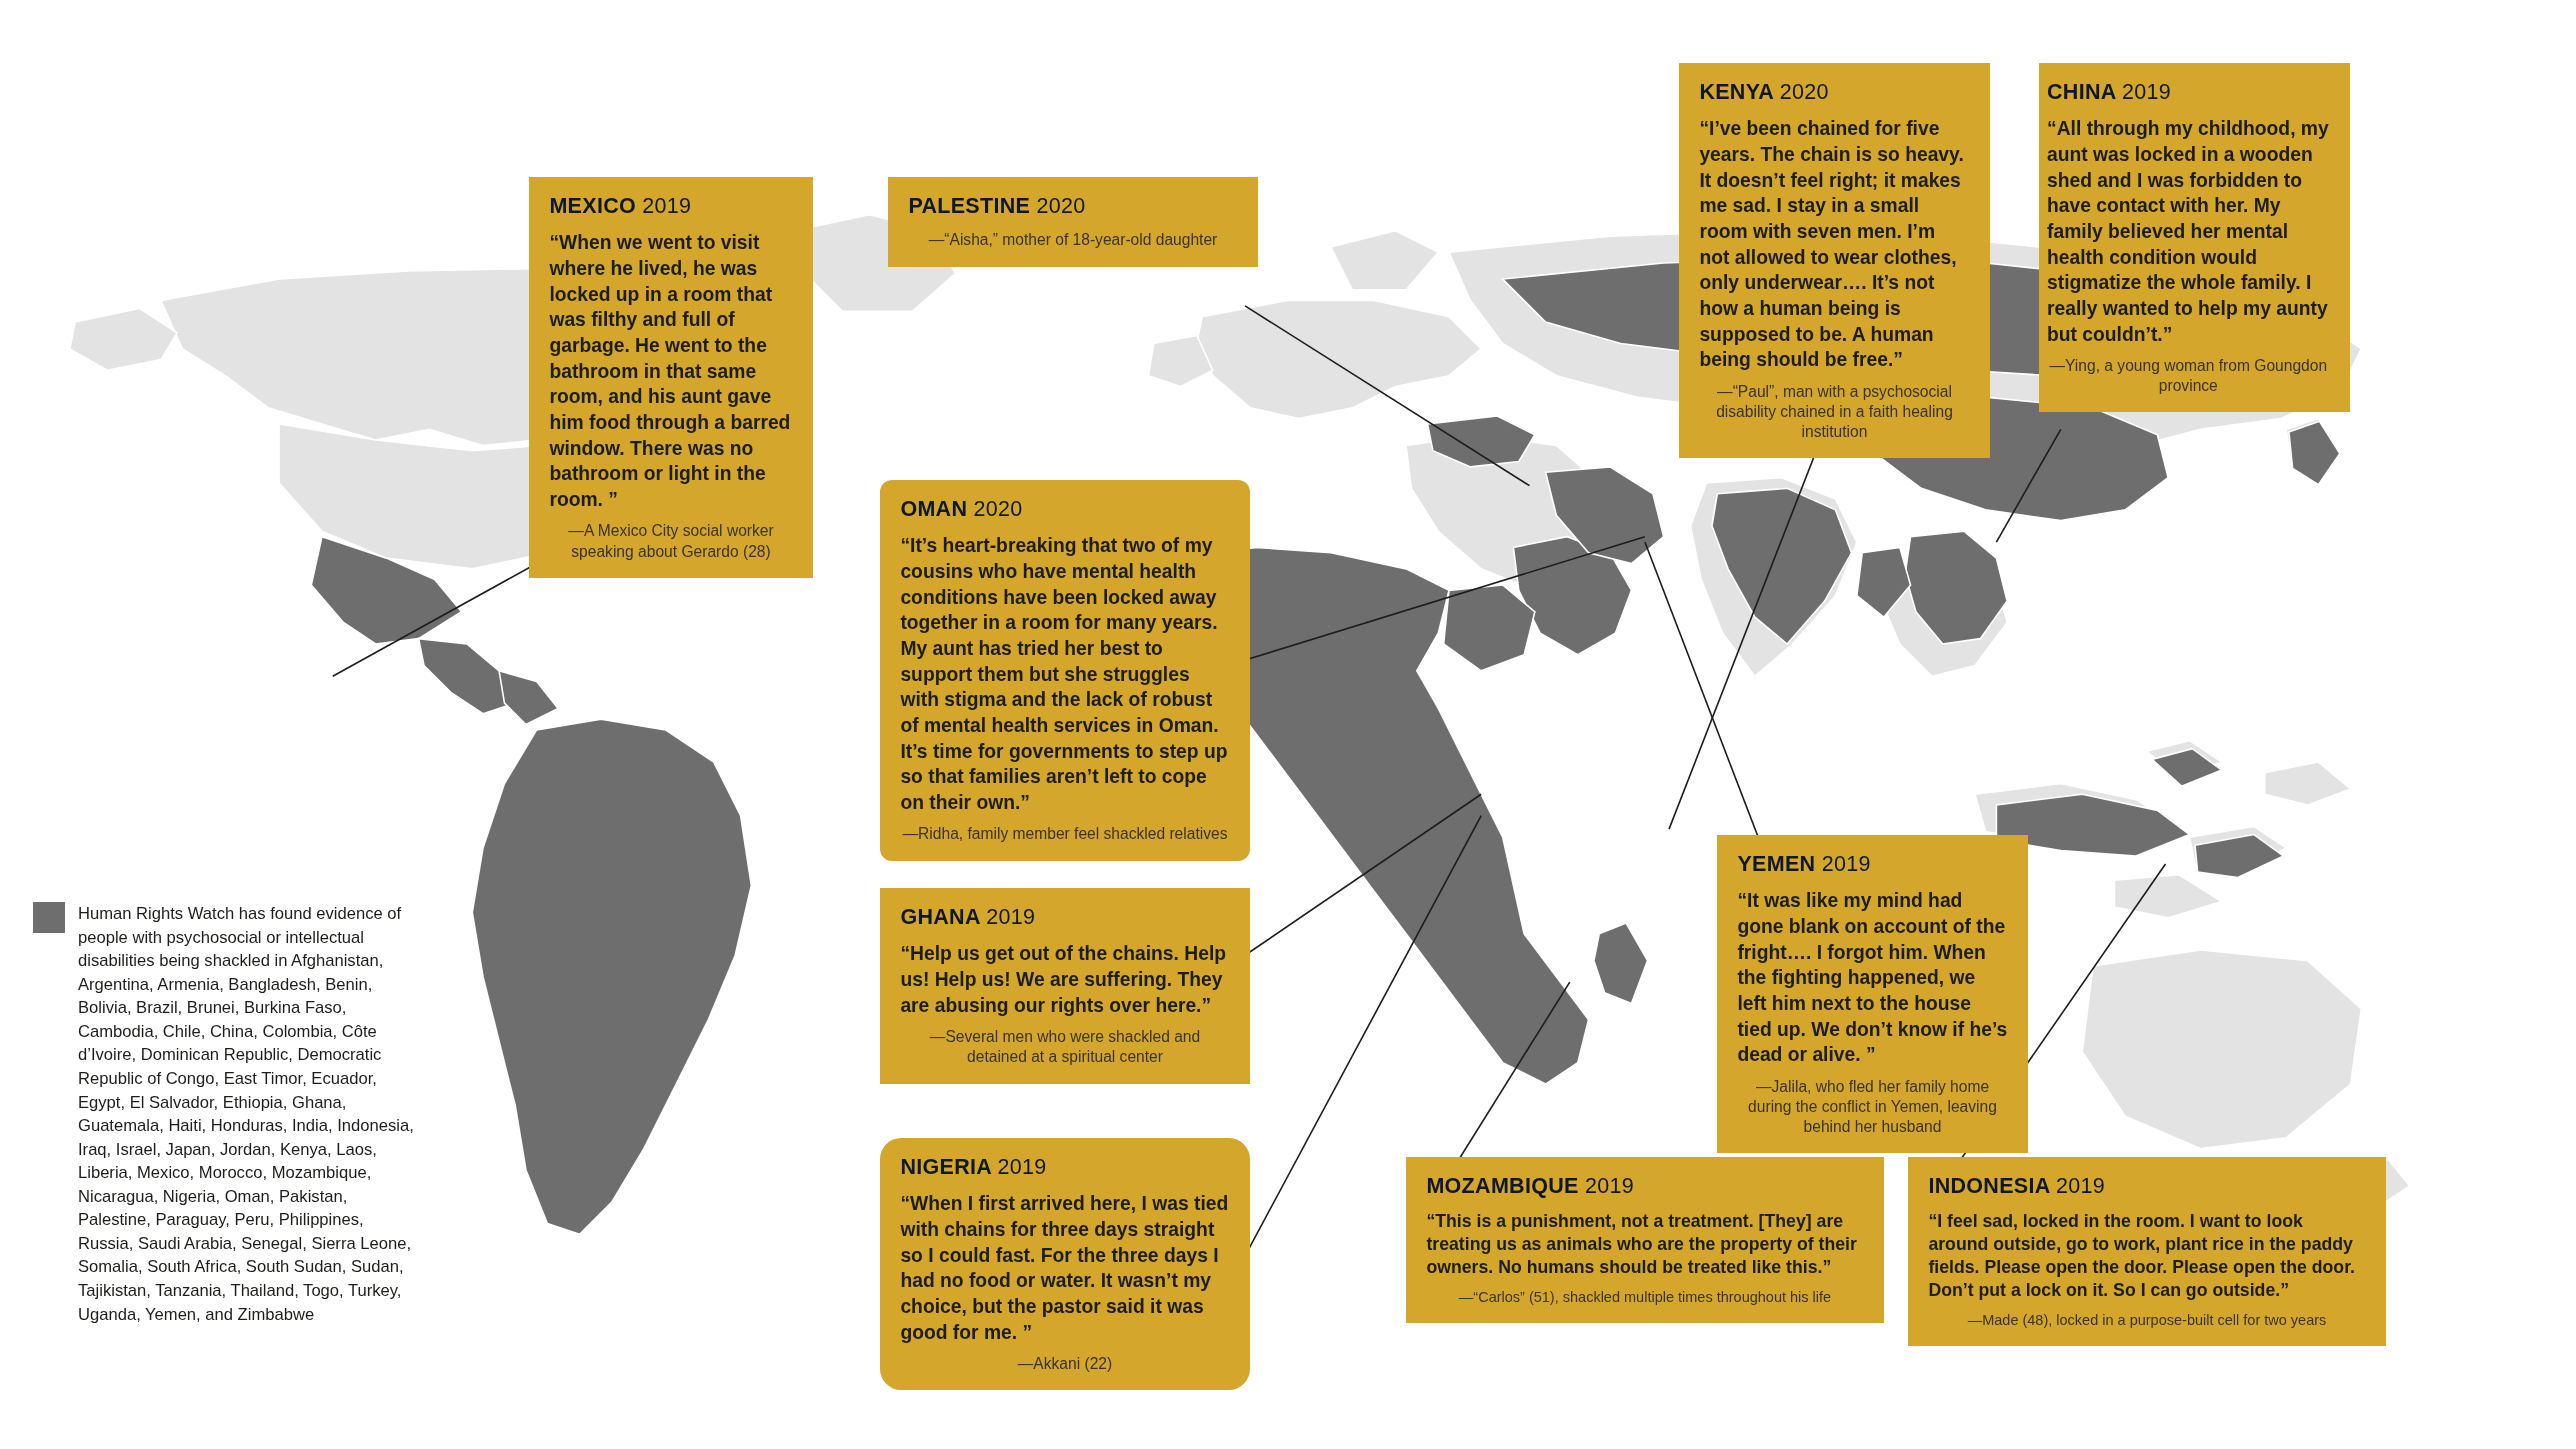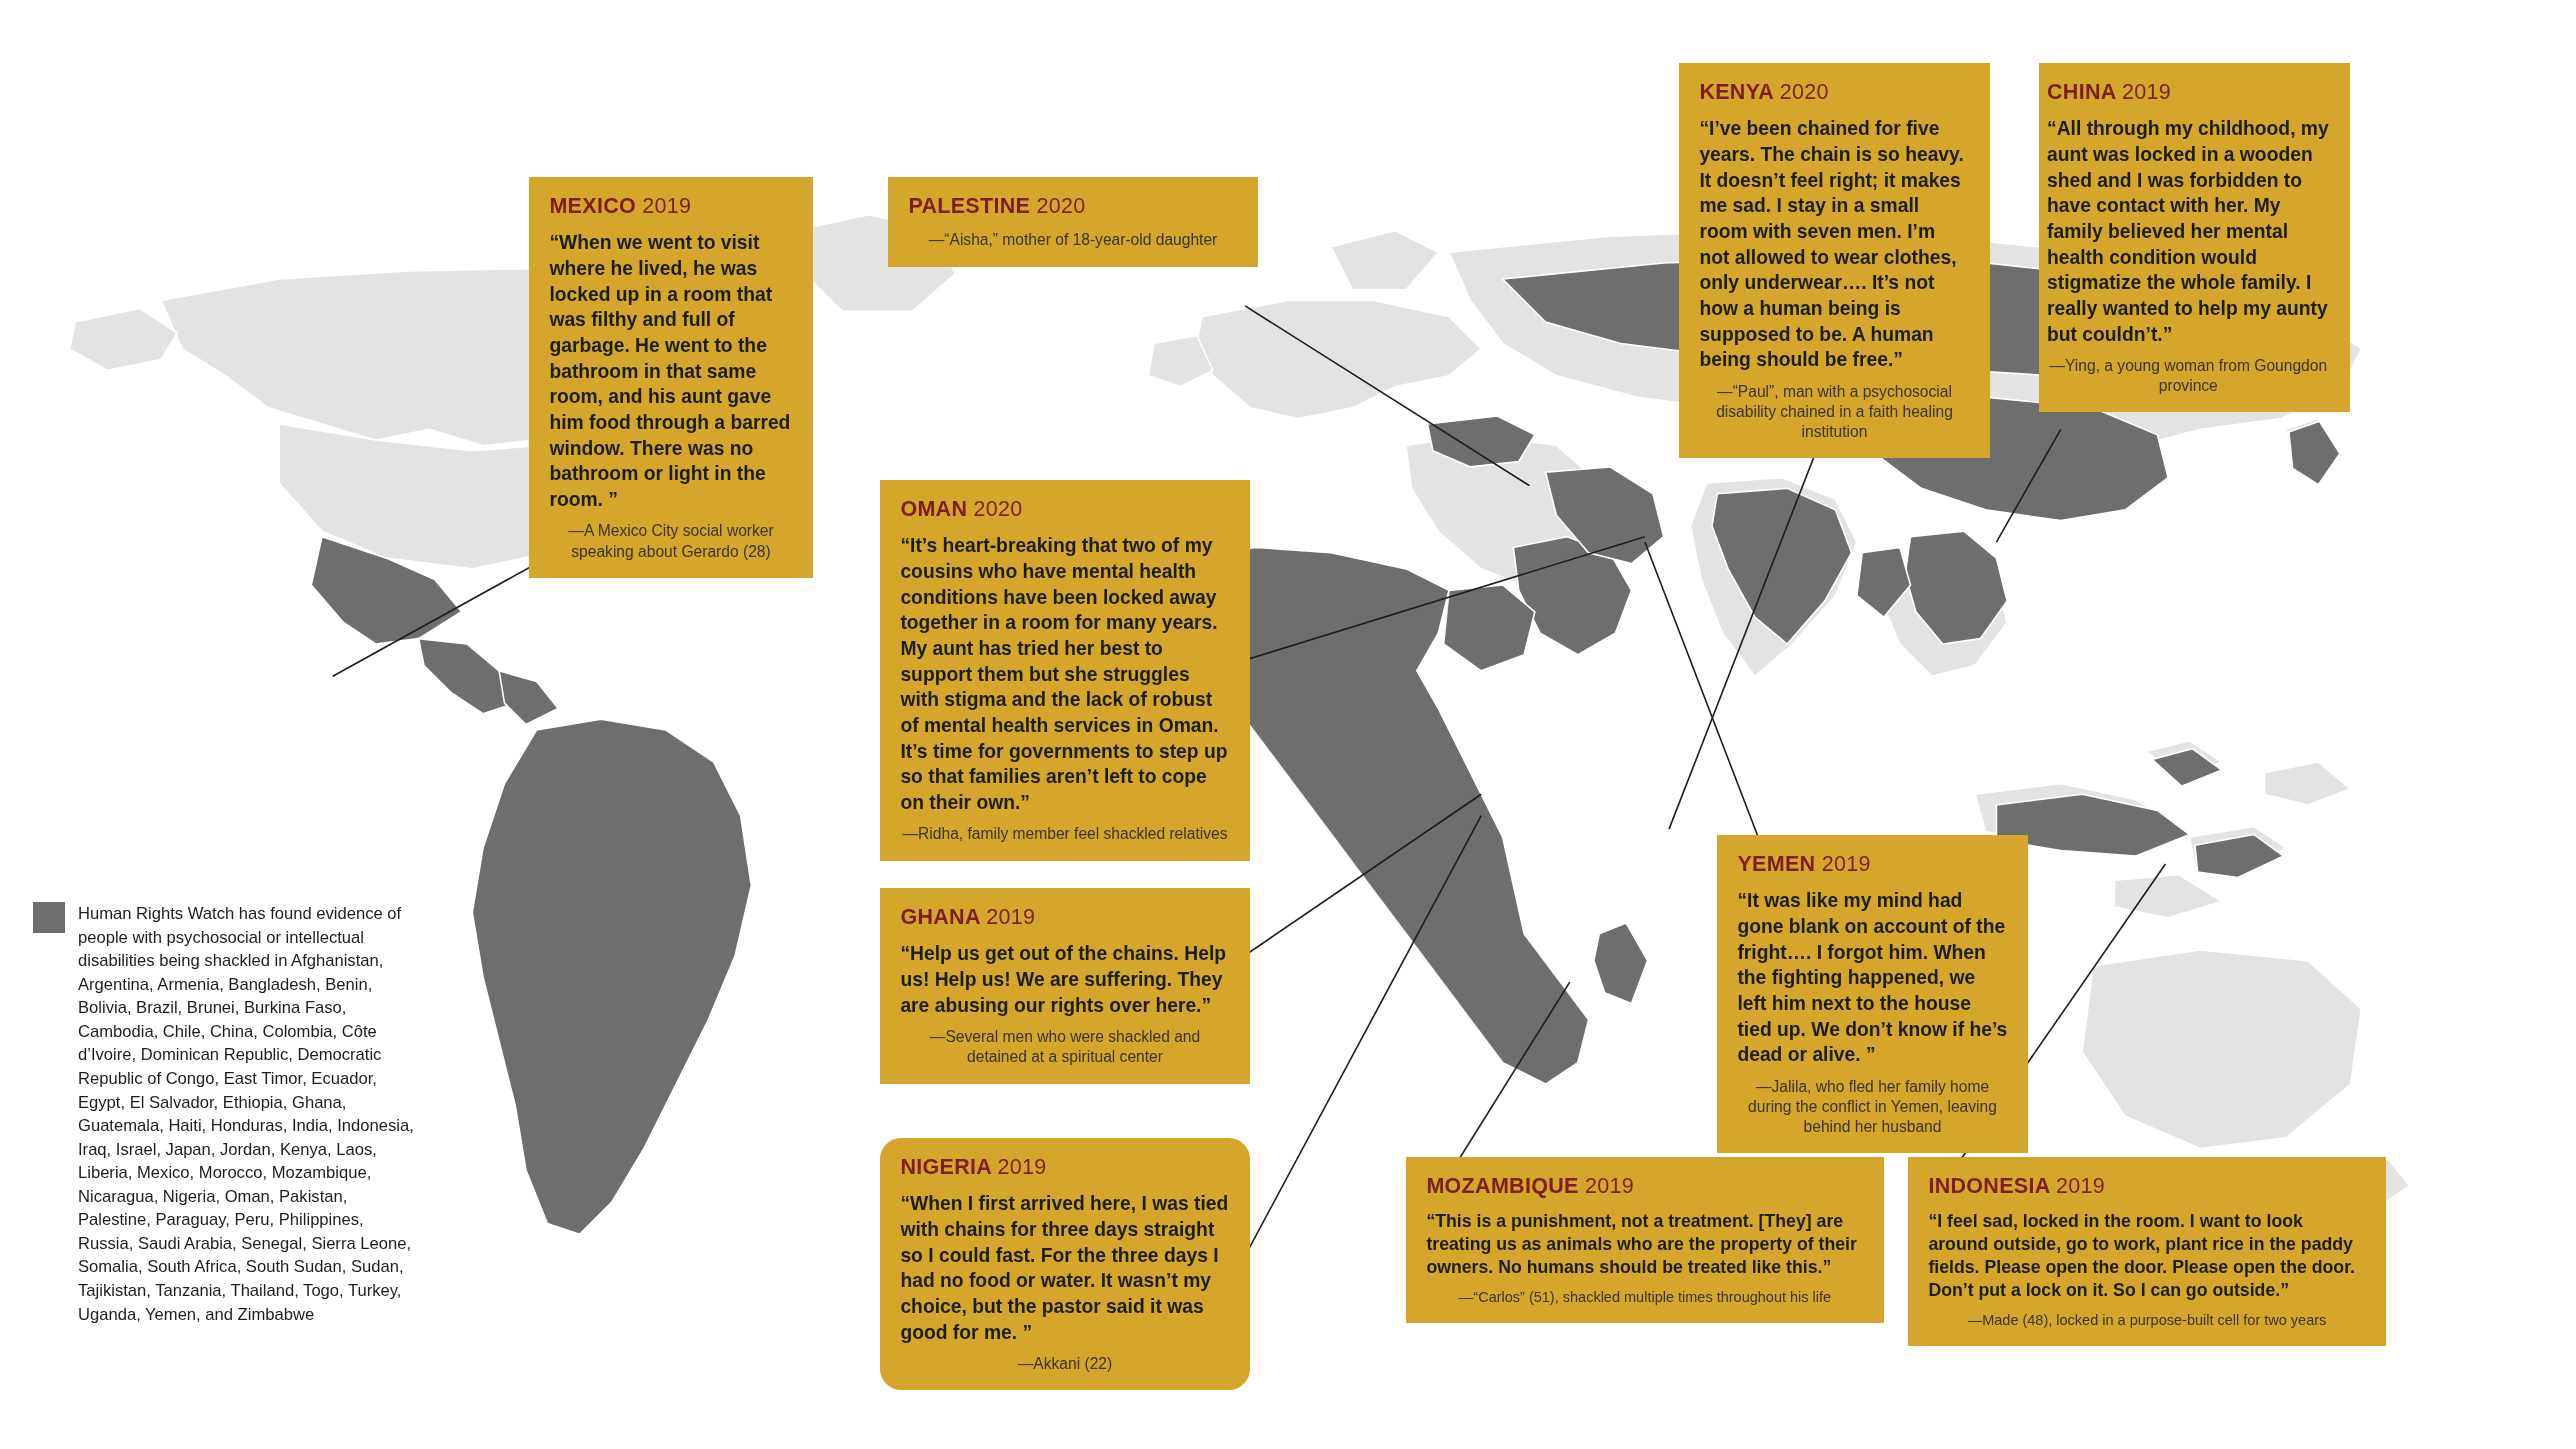--- a/index.html
+++ b/index.html
@@ -42,21 +42,21 @@
     position: absolute;
     background: #d4a72c;
     color: #1a1a1a;
     box-sizing: border-box;
     padding: 18px 20.4px 16px 20.4px;
   }
   .card .country {
     font-size: 21.5px;
     font-weight: bold;
     letter-spacing: 0.3px;
-    color: #7f1d1d;
+    color: #0f172a;
     margin: 0 0 11.8px 0;
     line-height: 1.1;
   }
   .card .country .year {
     font-weight: normal;
   }
   .card .quote {
     font-size: 19.3px;
     line-height: 1.33;
     font-weight: bold;
@@ -237,21 +237,21 @@
 
   <div class="card" style="left:2039px; top:63px; width:311px;padding-left:8px;">
     <div class="country">
       <span>CHINA</span>
       <span class="year">2019</span>
     </div>
     <p class="quote">“All through my childhood, my aunt was locked in a wooden shed and I was forbidden to have contact with her. My family believed her mental health condition would stigmatize the whole family. I really wanted to help my aunty but couldn’t.”</p>
     <p class="attrib">—Ying, a young woman from Goungdon province</p>
   </div>
 
-  <div class="card" style="left:880px; top:480px; width:370px;">
+  <div class="card" style="left:880px; top:480px; width:370px;border-radius:12px;">
     <div class="country">
       <span>OMAN</span>
       <span class="year">2020</span>
     </div>
     <p class="quote">“It’s heart-breaking that two of my cousins who have mental health conditions have been locked away together in a room for many years. My aunt has tried her best to support them but she struggles with stigma and the lack of robust of mental health services in Oman. It’s time for governments to step up so that families aren’t left to cope on their own.”</p>
     <p class="attrib">—Ridha, family member feel shackled relatives</p>
   </div>
 
   <div class="card" style="left:880px; top:888px; width:370px;">
     <div class="country">

